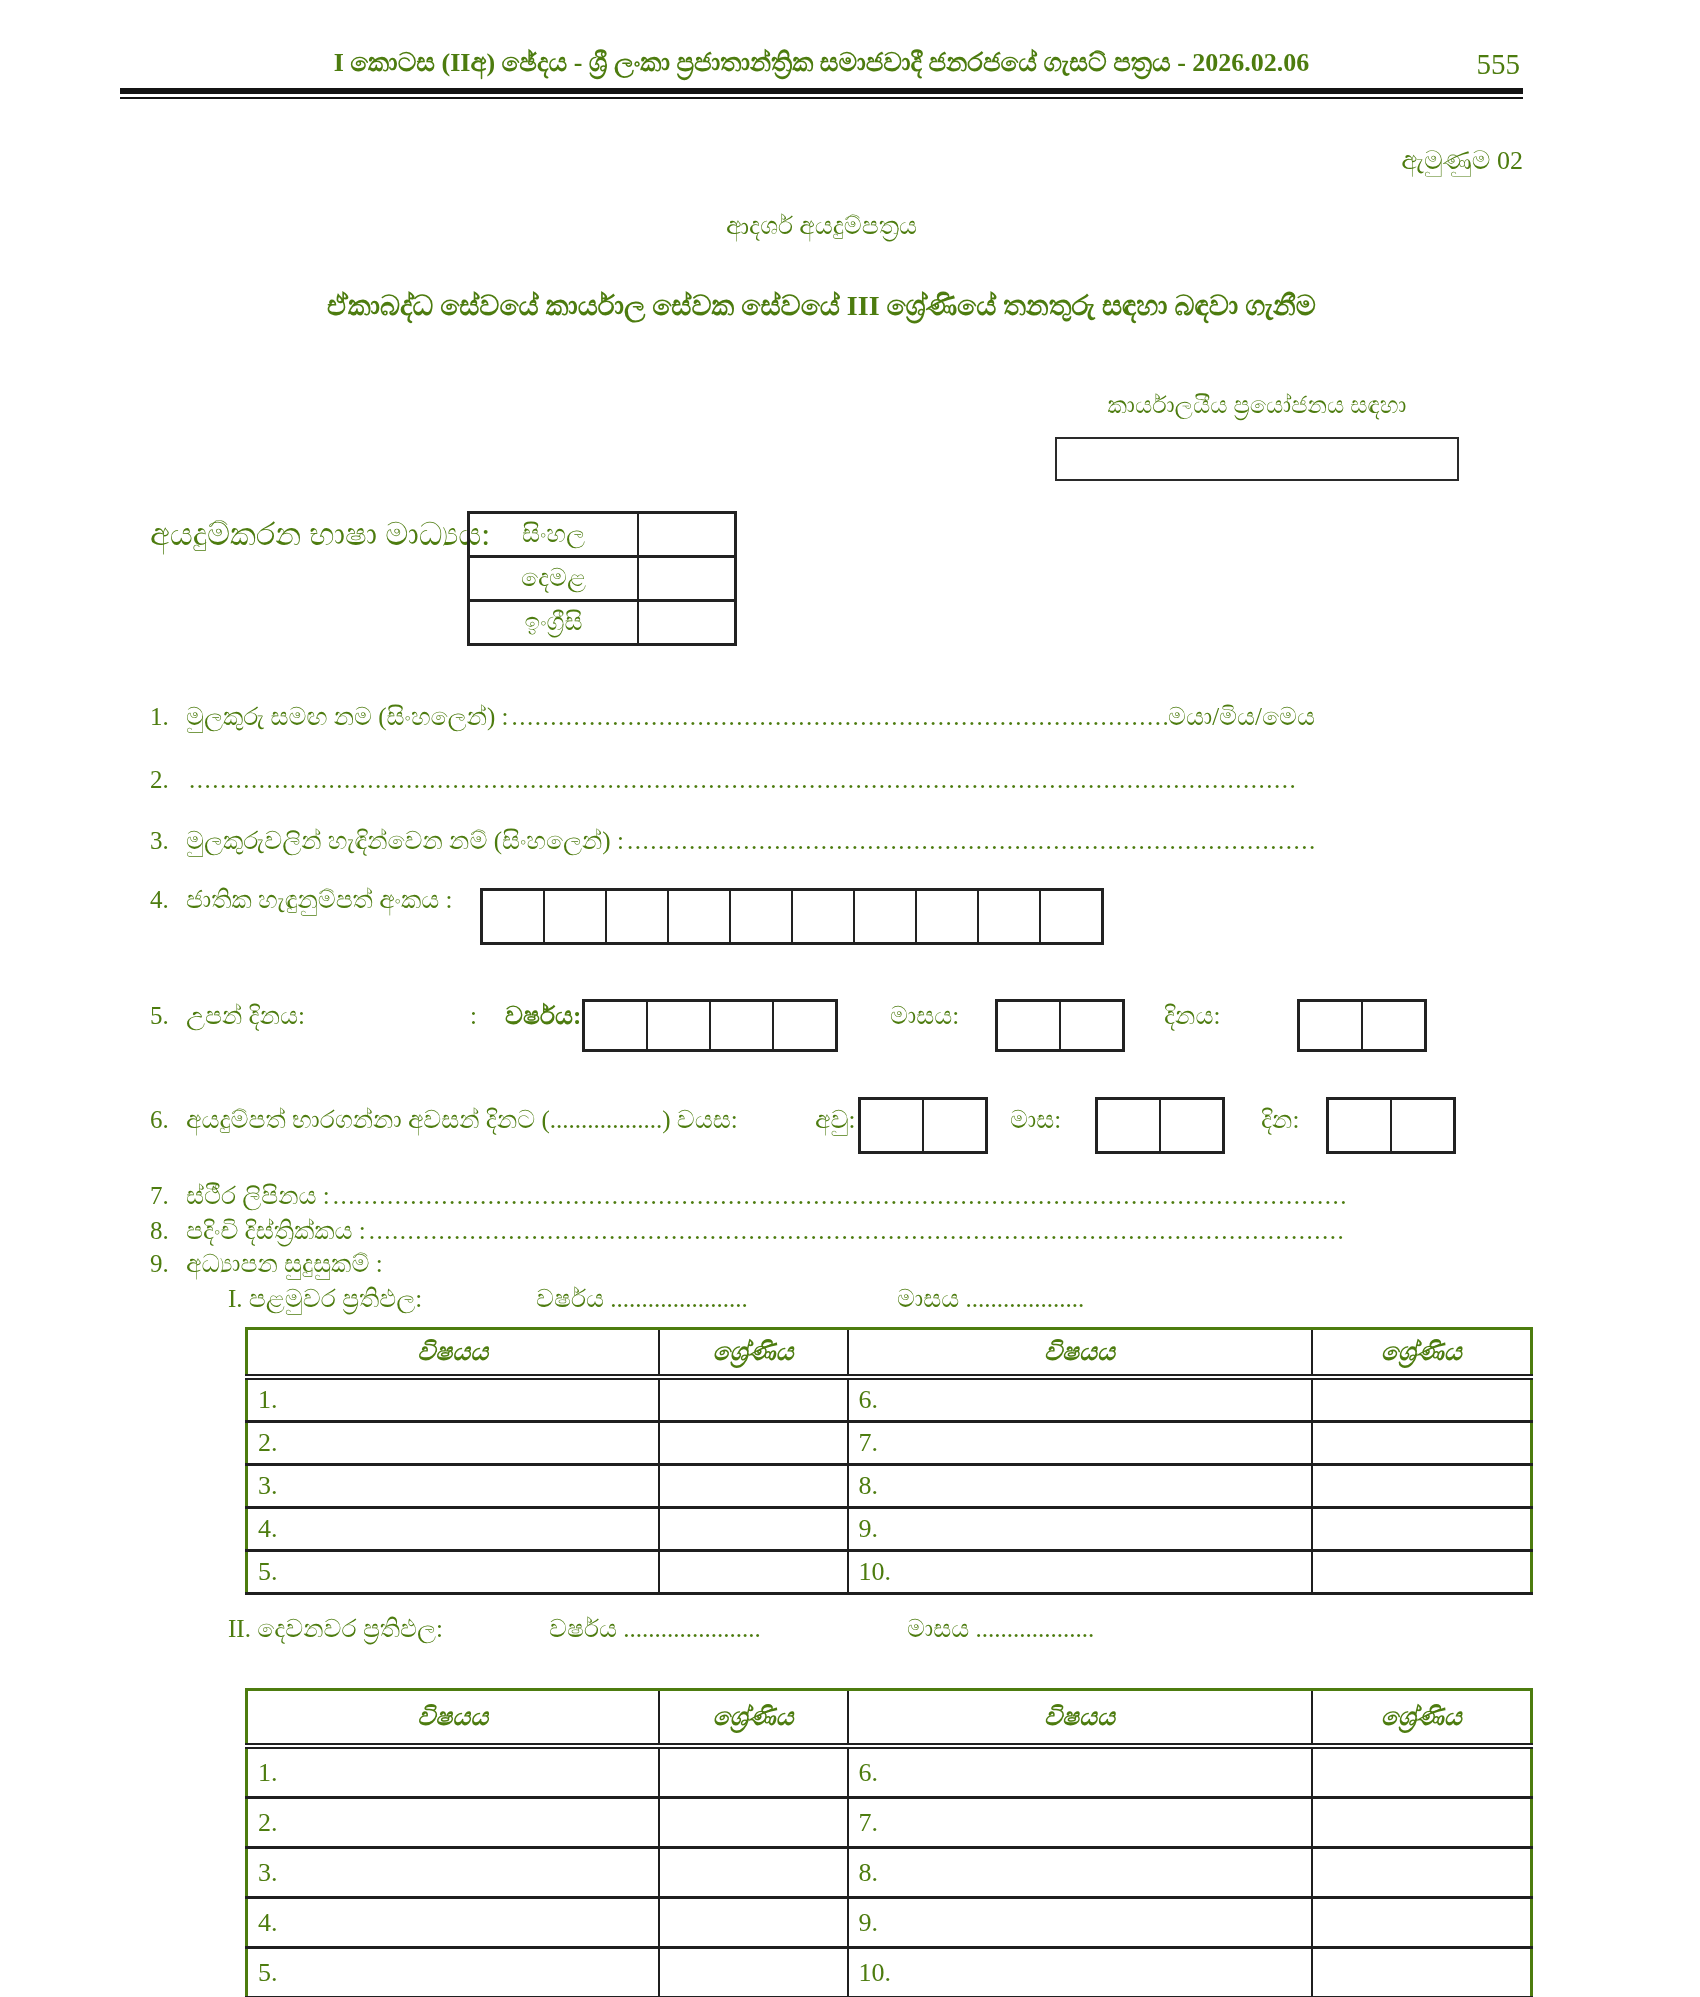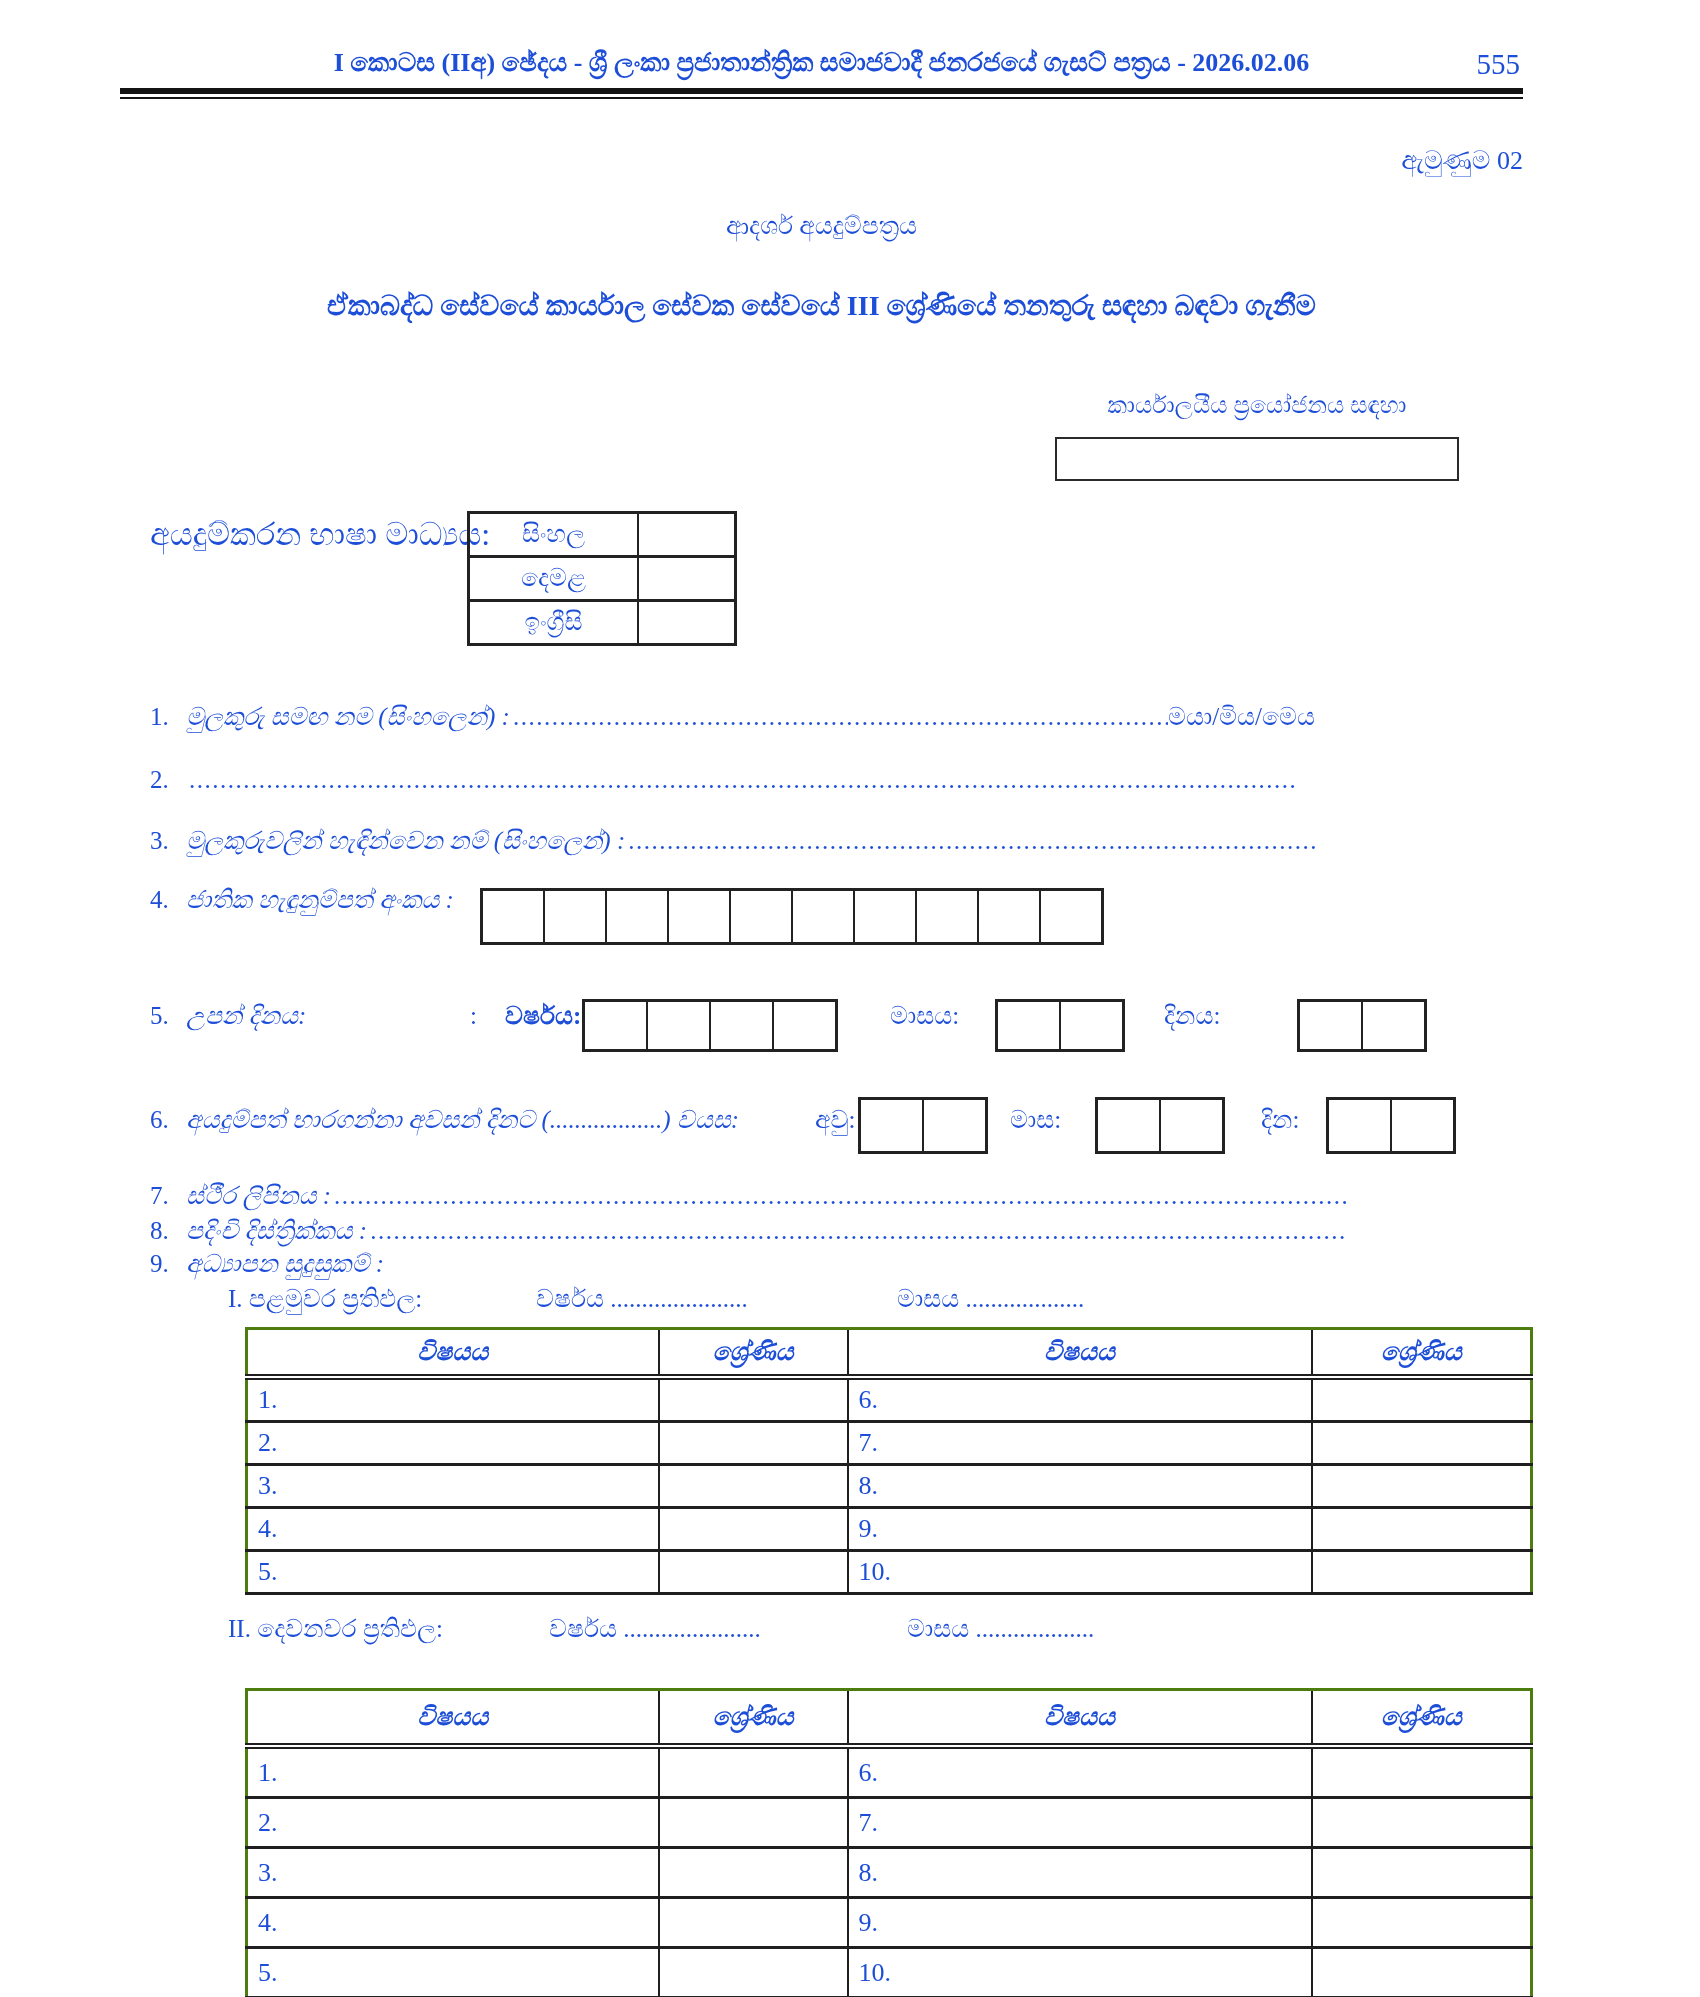--- a/index.html
+++ b/index.html
@@ -1,38 +1,38 @@
 <!DOCTYPE html>
 <html><head>
 <meta charset="utf-8">
 <style>
   html,body{margin:0;padding:0;background:#e8e8e8;}
   .page{position:relative;width:1700px;height:1997px;background:#ffffff;margin:0 auto;
-        font-family:"Liberation Serif","DejaVu Serif",serif;color:#1d4ed8;font-size:25px;overflow:hidden;}
+        font-family:"Liberation Serif","DejaVu Serif",serif;color:#4d7c0f;font-size:25px;overflow:hidden;}
   .abs{position:absolute;white-space:nowrap;}
   .centerband{position:absolute;left:120px;width:1403px;text-align:center;white-space:nowrap;}
   .hdr{top:48px;font-weight:bold;font-size:26px;}
   .pagenum{position:absolute;top:48px;right:180px;font-size:29px;}
   .rule{position:absolute;left:120px;top:88px;width:1403px;height:3px;
         border-top:6px solid #141414;border-bottom:2px solid #141414;}
   .annex{position:absolute;top:146px;right:177px;font-size:26px;}
   .formtype{top:212px;font-size:25px;}
   .title{top:290px;font-size:28px;font-weight:bold;}
   .ministry{top:336px;font-size:25px;}
   .office-label{position:absolute;left:1055px;top:392px;width:404px;text-align:center;font-size:24px;white-space:nowrap;}
   .office-box{position:absolute;left:1055px;top:437px;width:400px;height:40px;border:2.5px solid #2a2a2a;background:#fff;}
   .lang-label{left:150px;top:516px;font-size:32px;}
   .lang-table{position:absolute;left:467px;top:511px;border-collapse:collapse;table-layout:fixed;}
   .lang-table td{border:2px solid #222;border-top:3px solid #222;border-bottom:3px solid #222;height:39px;}
   .lang-table{border:3px solid #222;padding-left:24px;}
   .lang-name{width:165px;text-align:center;font-size:25px;}
   .lang-check{width:93px;}
   .flexrow{position:absolute;display:flex;align-items:baseline;}
   .no{flex:0 0 36px;}
-  .lbl{flex:0 0 auto;font-style:italic;}
+  .lbl{flex:0 0 auto;}
   .leader{flex:1 1 auto;overflow:hidden;white-space:nowrap;letter-spacing:1.5px;padding:0 3px;}
   .suffix{flex:0 0 auto;}
   .cellstrip{position:absolute;display:flex;border:3px solid #222;background:#fff;}
   .cellstrip .cell{border-left:2px solid #222;}
   .cellstrip .cell:first-child{border-left:none;}
   .nic .cell{width:60px;height:51px;}
   .quad .cell{width:61px;height:47px;}
   .duo .cell{width:61px;height:47px;}
   .duo6 .cell{width:61px;height:51px;}
   .etable{position:absolute;left:245px;border-collapse:collapse;table-layout:fixed;border:3px solid #4d7c0f;}

